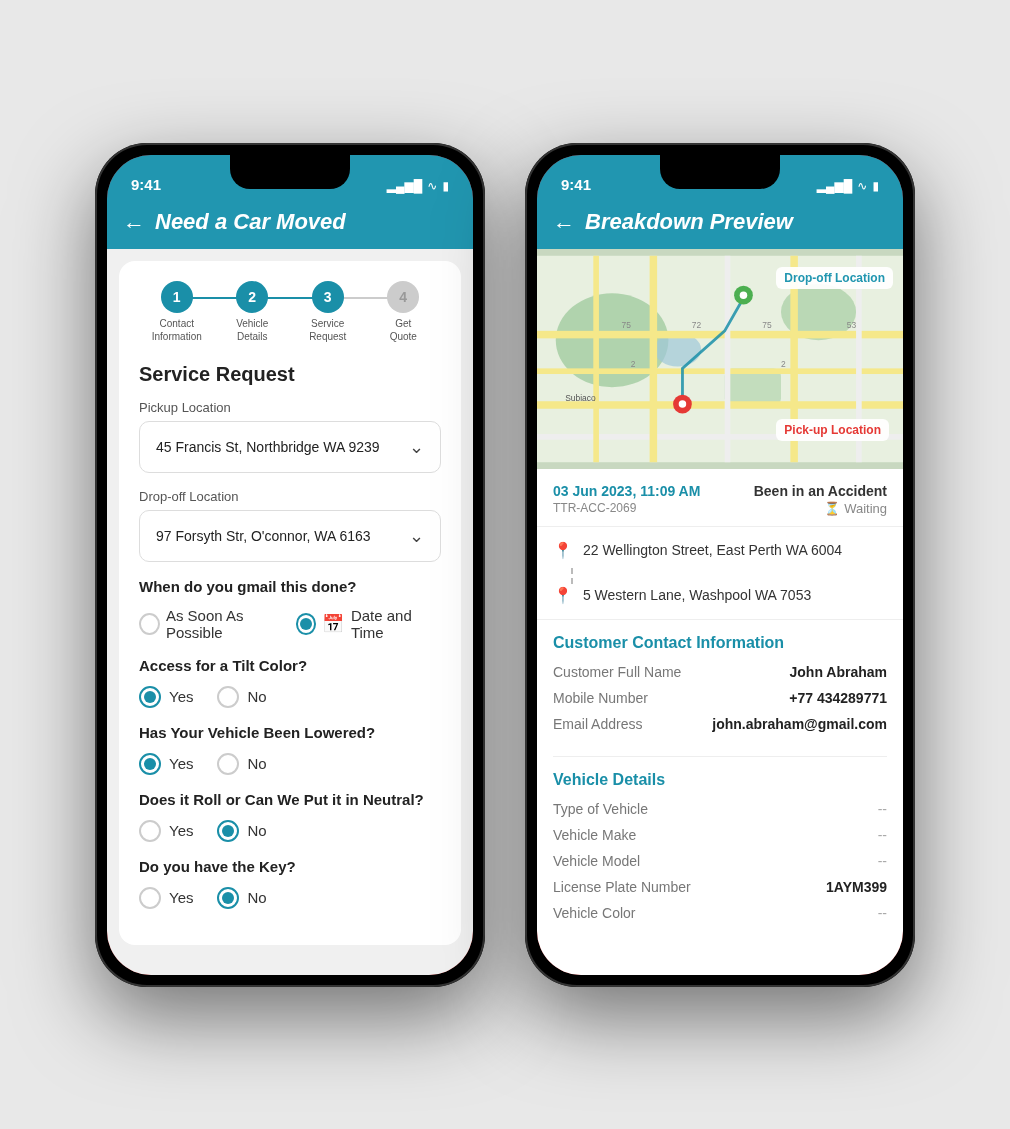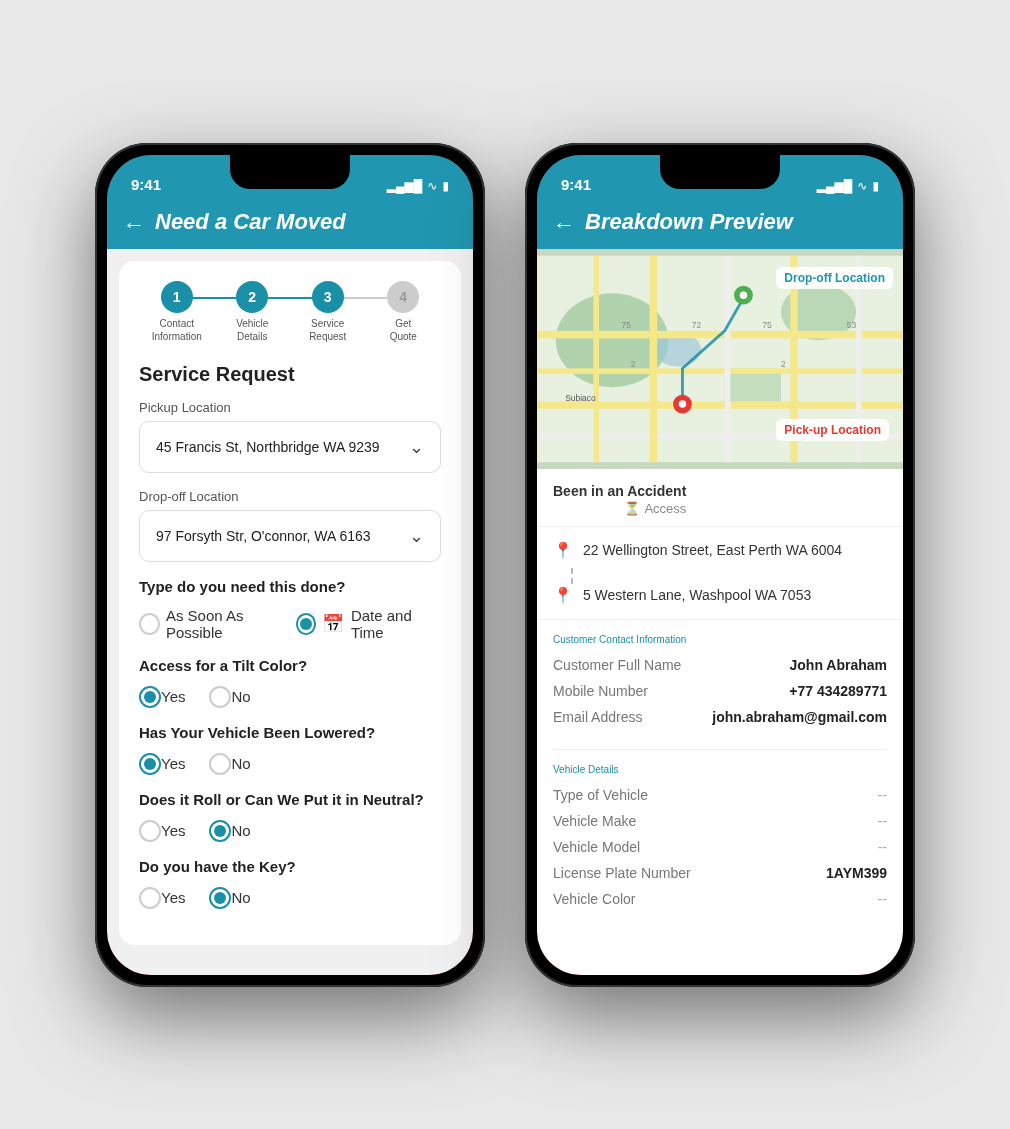--- a/index.html
+++ b/index.html
@@ -194,20 +194,21 @@
       margin-top: 8px;
     }
     .radio-group {
       display: flex;
       gap: 24px;
       margin-bottom: 16px;
     }
     .radio-item {
       display: flex;
       align-items: center;
+      gap: 8px;
       cursor: pointer;
     }
     .radio-outer {
       width: 22px;
       height: 22px;
       border-radius: 50%;
       border: 2px solid #ccc;
       display: flex;
       align-items: center;
       justify-content: center;
@@ -331,22 +332,22 @@
     .loc-text {
       font-size: 14px;
       color: #333;
       font-weight: 500;
     }
 
     .info-section {
       padding: 14px 16px;
     }
     .info-section-title {
-      font-size: 10px;
-      font-weight: 400;
+      font-size: 16px;
+      font-weight: 700;
       color: #1a8fa8;
       margin-bottom: 12px;
     }
     .info-row {
       display: flex;
       justify-content: space-between;
       align-items: center;
       margin-bottom: 10px;
       gap: 24px;
     }
@@ -418,21 +419,21 @@
           <span class="field-select-text">45 Francis St, Northbridge WA 9239</span>
           <span class="chevron">⌄</span>
         </div>
 
         <div class="field-label">Drop-off Location</div>
         <div class="field-select">
           <span class="field-select-text">97 Forsyth Str, O'connor, WA 6163</span>
           <span class="chevron">⌄</span>
         </div>
 
-        <div class="question-label">Type do you need this done?</div>
+        <div class="question-label">When do you gmail this done?</div>
         <div class="when-options">
           <div class="when-option">
             <div class="radio-outer"></div>
             <span class="radio-label">As Soon As Possible</span>
           </div>
           <div class="when-option">
             <div class="radio-outer selected">
               <div class="radio-inner"></div>
             </div>
             <span class="calendar-icon">📅</span>
@@ -562,25 +563,29 @@
         <span>Drop-off Location</span>
       </div>
       <div class="map-label pickup">
         <span>Pick-up Location</span>
       </div>
     </div>
 
     <div class="preview-content">
 
       <div class="preview-meta">
+        <div class="meta-left">
+          <div class="date-text">03 Jun 2023,  11:09 AM</div>
+          <div class="ref-text">TTR-ACC-2069</div>
+        </div>
         <div class="meta-right">
           <div class="type-text">Been in an Accident</div>
           <div class="waiting-badge">
             <span class="hourglass">⏳</span>
-            <span class="waiting-text">Access</span>
+            <span class="waiting-text">Waiting</span>
           </div>
         </div>
       </div>
 
       <div class="locations-section">
         <div class="location-row">
           <span class="loc-pin" style="color:#e53935;">📍</span>
           <span class="loc-text">22 Wellington Street, East Perth WA 6004</span>
         </div>
         <div style="padding-left:10px; margin: 2px 0;">

